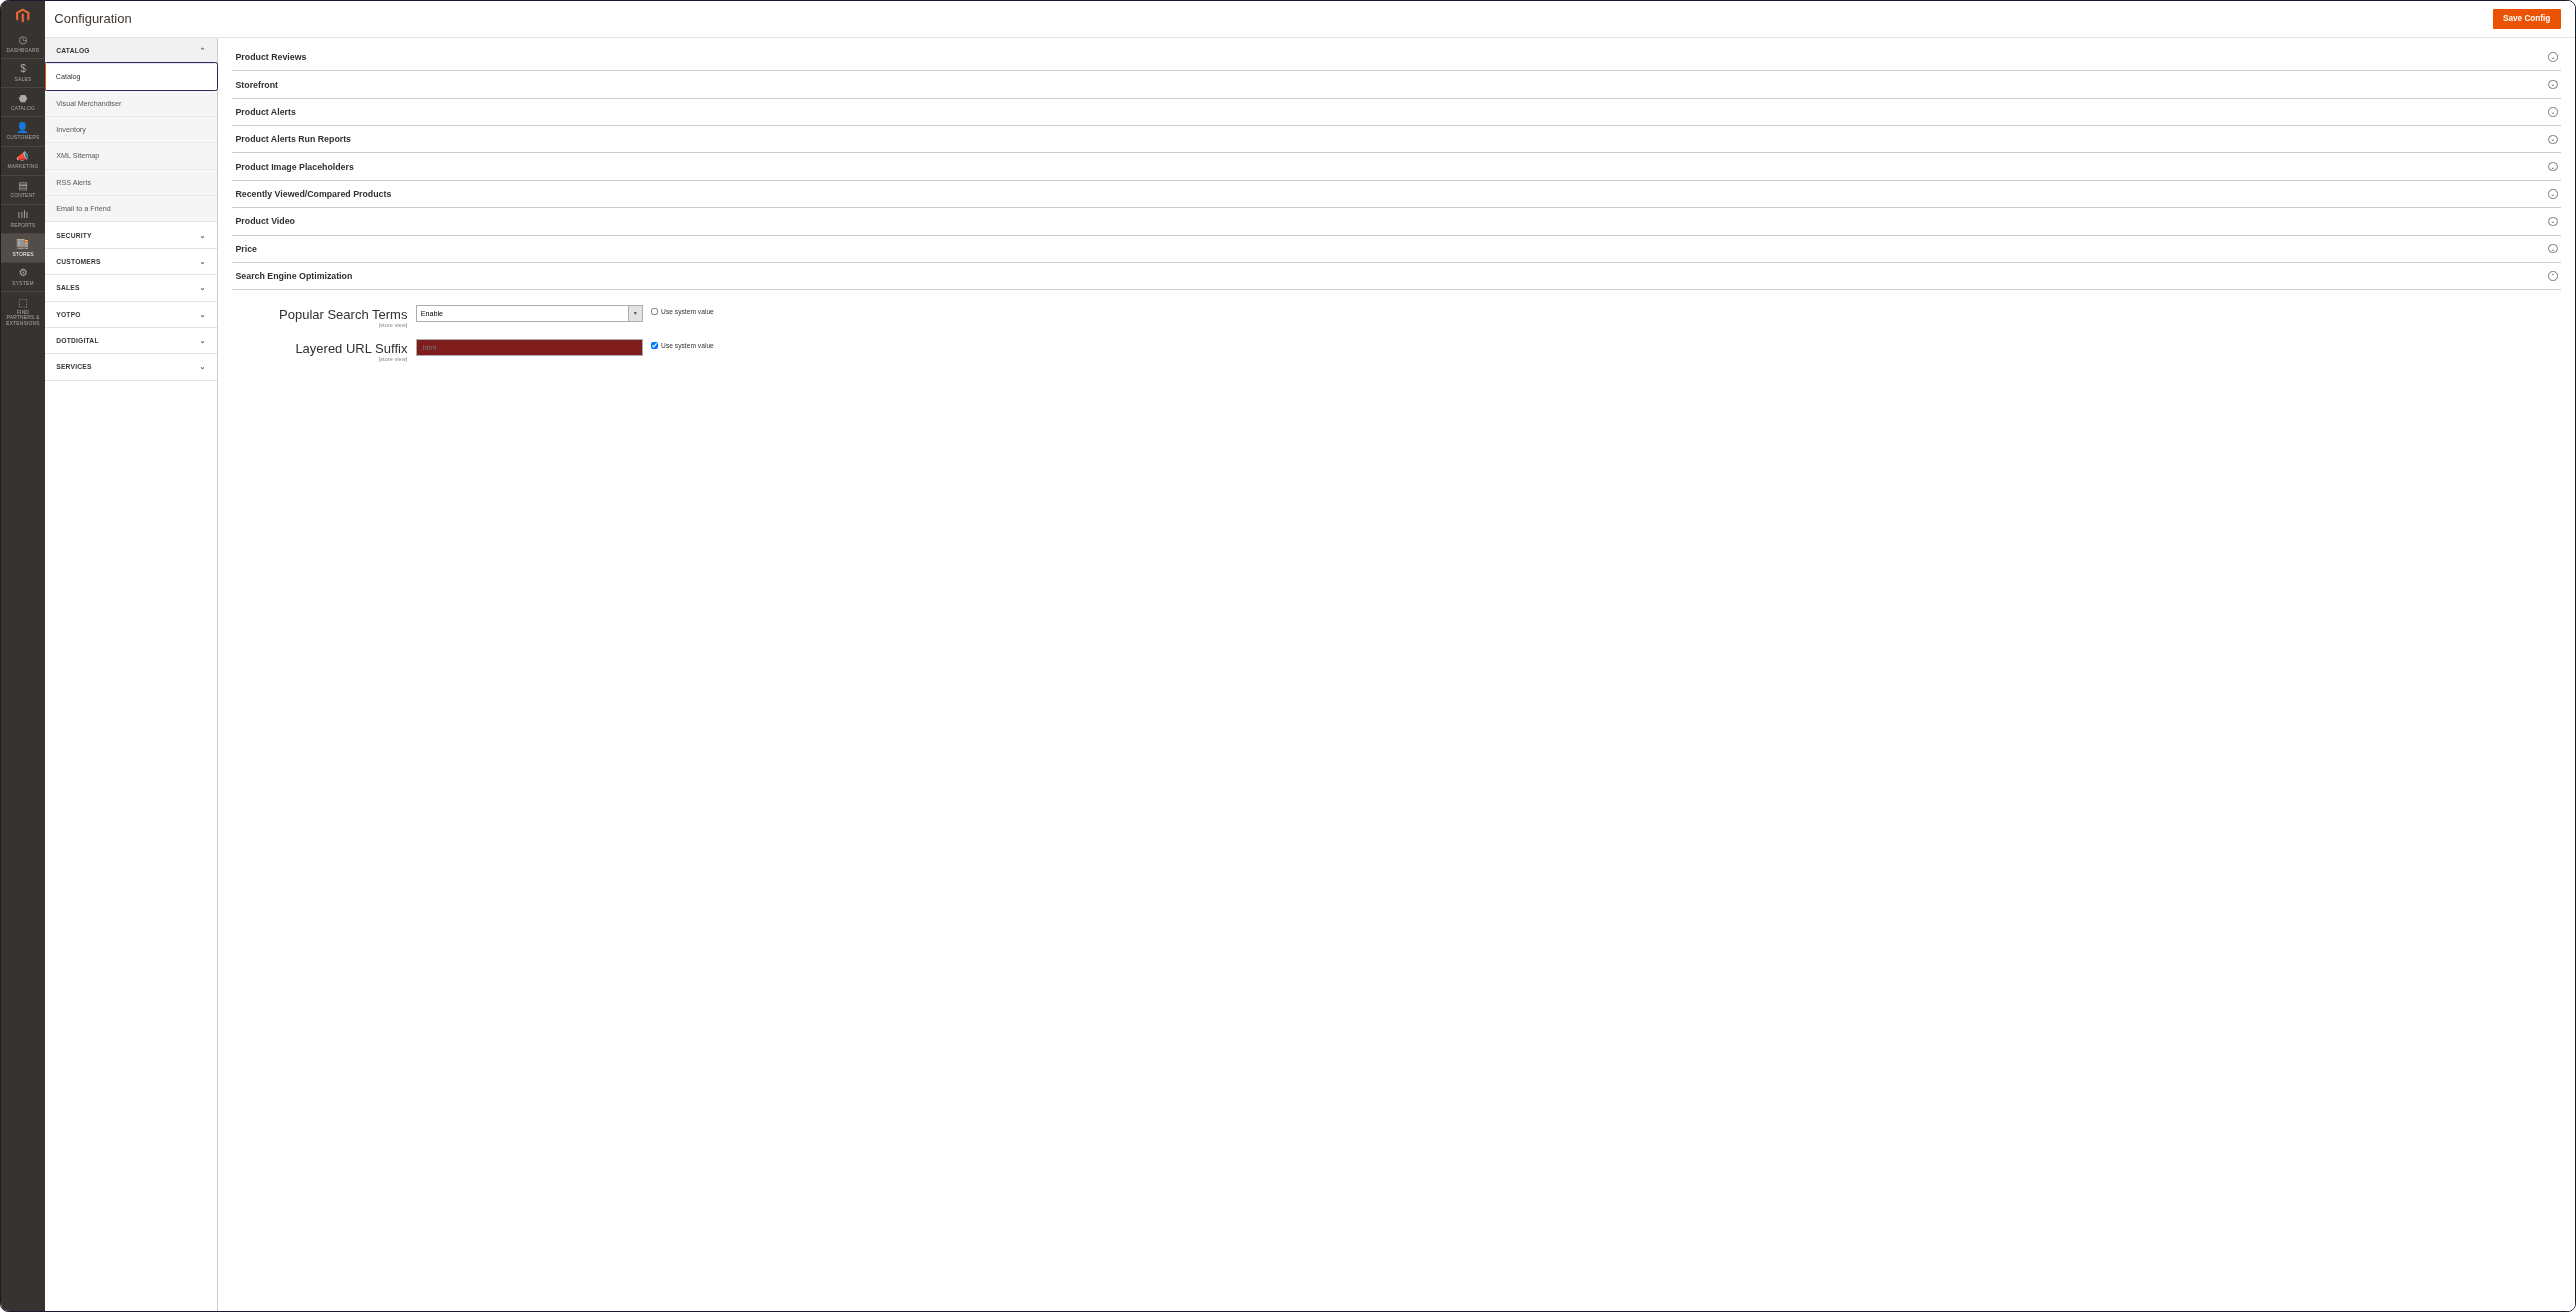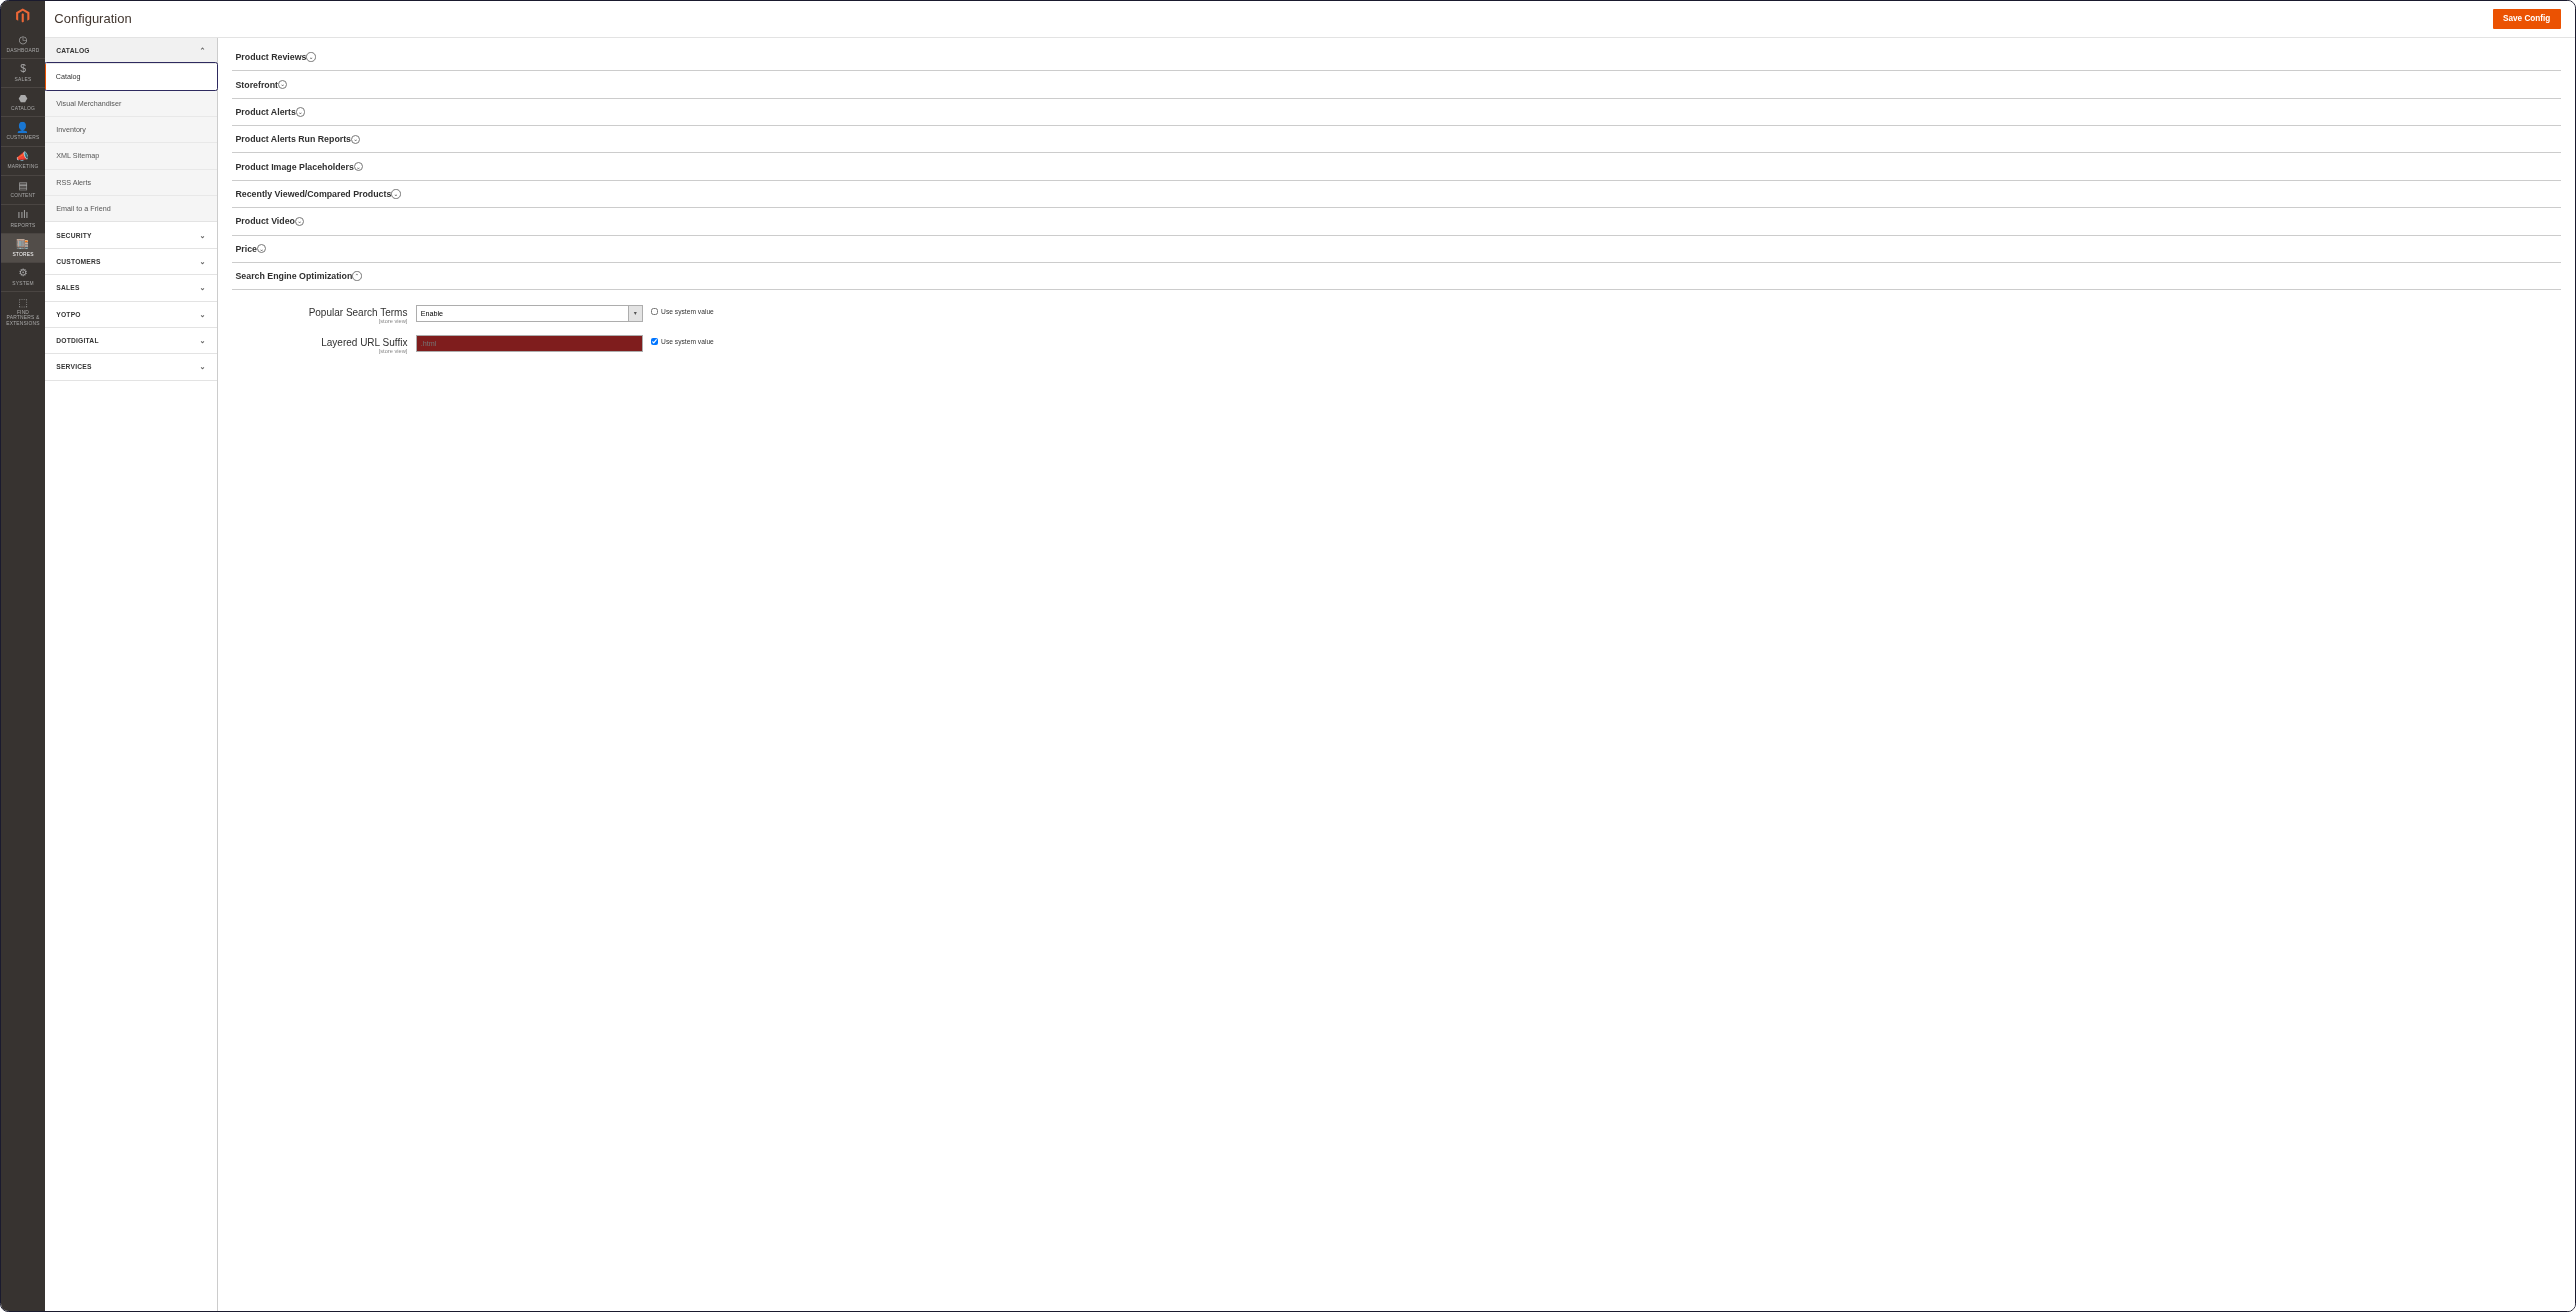--- a/index.html
+++ b/index.html
@@ -21,27 +21,27 @@
 .config-nav { width: 173px; flex-shrink: 0; border-right: 0.5px solid #ccc; }
 .cfg-section { border-bottom: 0.5px solid #e3e3e3; }
 .cfg-section-head { display: flex; align-items: center; justify-content: space-between; padding: 8.2px 11.3px; font-weight: 600; font-size: 6.7px; color: #333; cursor: pointer; background: #fff; text-transform: uppercase; letter-spacing: 0.2px; }
 .cfg-section-head.expanded { background: #f1f1f1; }
 .cfg-section-head .chev { font-size: 7.2px; color: #666; }
 .cfg-sub { background: #f5f5f5; display: none; }
 .cfg-section.open .cfg-sub { display: block; }
 .cfg-sub-item { padding: 8.2px 11.3px 8.2px 11.3px; color: #555; cursor: pointer; font-size: 7.2px; border-top: 0.5px solid #e8e8e8; }
 .cfg-sub-item.active { background: #fff; color: #333; border-left: 1.5px solid #eb5202; padding-left: 9.8px; position: relative; outline: 1px solid #2e2a5f; outline-offset: -0.5px; border-radius: 1.5px; }
 .config-body { flex: 1; padding: 6.2px 14.4px 12.4px 14.4px; overflow: auto; }
-.acc-row { display: flex; align-items: center; padding: 8.2px 3.1px; border-bottom: 0.5px solid #ccc; cursor: pointer; }
+.acc-row { display: flex; align-items: center; justify-content: space-between; padding: 8.2px 3.1px; border-bottom: 0.5px solid #ccc; cursor: pointer; }
 .acc-row .acc-label { font-size: 8.8px; font-weight: 600; color: #303030; }
 .acc-row .acc-toggle { width: 9.3px; height: 9.3px; border: 0.5px solid #777; border-radius: 50%; display: flex; align-items: center; justify-content: center; font-size: 5.7px; color: #555; }
 .seo-fields { padding-top: 14.4px; }
 .field-row { display: flex; align-items: flex-start; margin-bottom: 11.3px; gap: 8.2px; }
 .field-label-wrap { width: 175px; text-align: right; padding-top: 2.1px; }
-.field-label { font-size: 10px; color: #303030; }
+.field-label { font-size: 13px; color: #303030; }
 .field-scope { font-size: 5.7px; color: #888; display: block; }
 .field-control { width: 227px; display: flex; }
 .field-control select, .field-control input[type=text] { width: 100%; height: 17px; border: 0.5px solid #adadad; padding: 2.1px 4.1px; font-size: 7.2px; background: #fff; }
 .field-control .select-wrap { position: relative; width: 100%; display: flex; }
 .field-control .select-wrap select { appearance: none; border-right: none; }
 .field-control .select-caret { width: 15.5px; border: 0.5px solid #adadad; background: #e3e3e3; display: flex; align-items: center; justify-content: center; font-size: 5.2px; color: #555; cursor: pointer; }
 .field-control input[disabled] { background: #7f1d1d; color: #999; }
 .field-sys { display: flex; align-items: center; gap: 3.1px; font-size: 6.7px; color: #333; padding-top: 3.1px; }
 .field-sys input[type=checkbox] { width: 7.2px; height: 7.2px; }
 </style>

